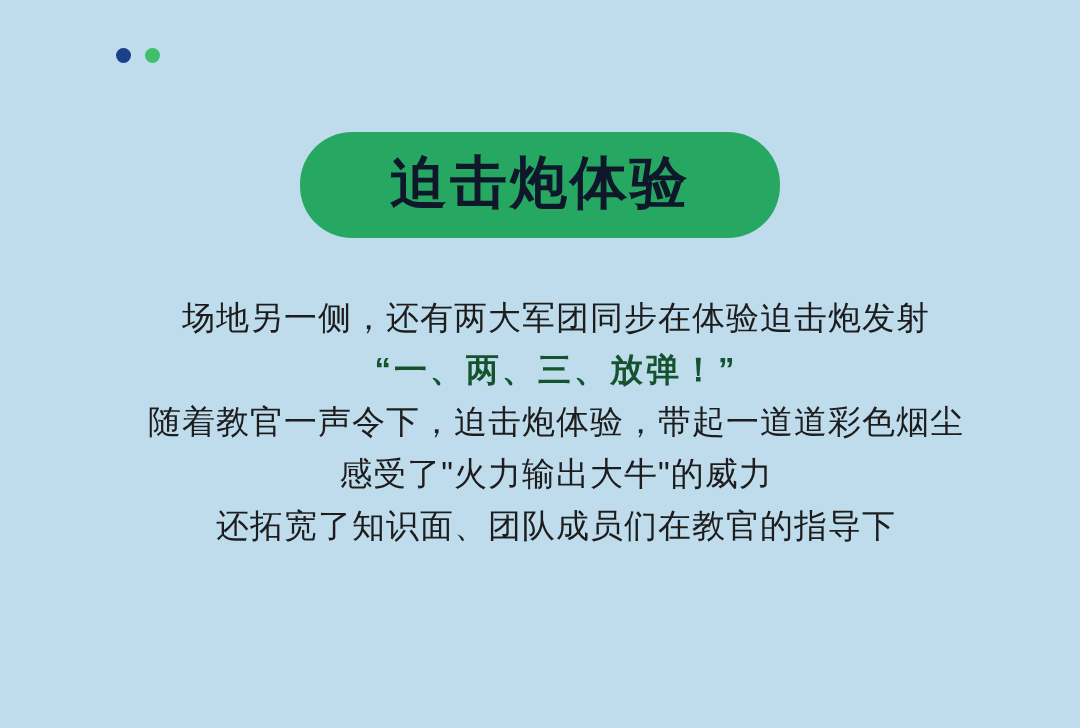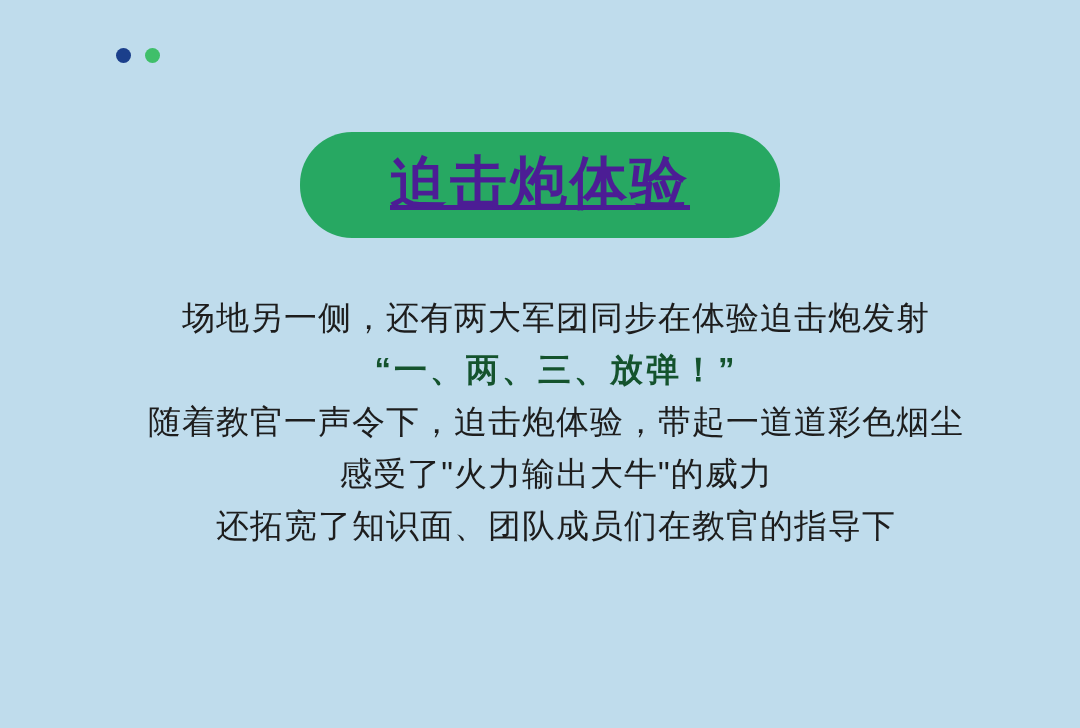--- a/index.html
+++ b/index.html
@@ -47,28 +47,27 @@
   }
   .title-pill {
     background: #27a862;
     border-radius: 52px;
     padding: 18px 64px 22px 64px;
     min-width: 480px;
     text-align: center;
     box-sizing: border-box;
   }
   .title-pill .title-text {
-    color: #4c1d95;
+    color: #0f172a;
     font-size: 57px;
     font-weight: bold;
     letter-spacing: 3px;
     line-height: 1.15;
     display: block;
     white-space: nowrap;
-    text-decoration: underline;
   }
 
   .body-block {
     position: absolute;
     top: 292px;
     left: 16px;
     width: 100%;
     text-align: center;
   }
   .line {

